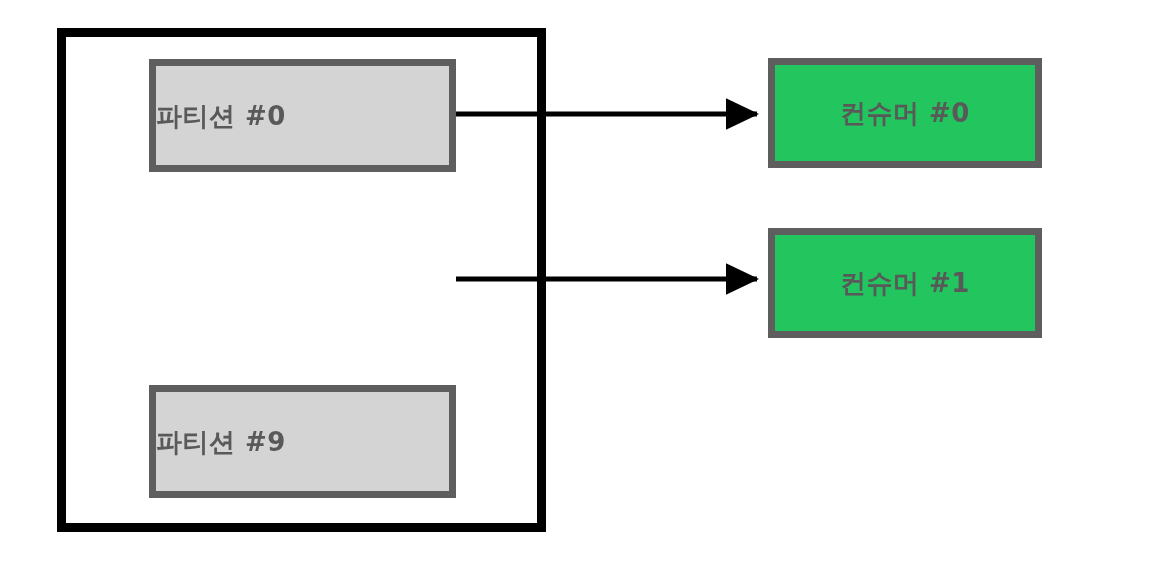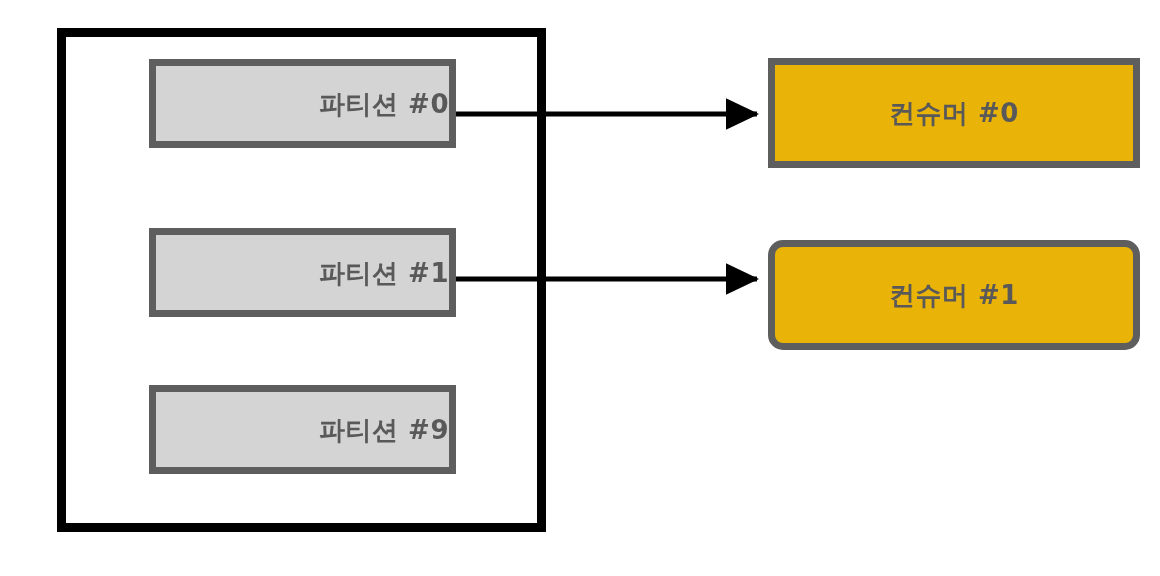--- a/index.html
+++ b/index.html
@@ -29,86 +29,83 @@
     box-sizing: border-box;
     border: 9px solid #000000;
     background: transparent;
   }
 
   
   .partition-box {
     position: absolute;
     left: 149px;
     width: 307px;
-    height: 89px;
+    height: 113px;
     box-sizing: border-box;
     border: 7px solid #5e5e5e;
     background: #d4d4d4;
     display: flex;
     align-items: center;
-    justify-content: flex-end;
+    justify-content: flex-start;
   }
   .partition-box .box-label {
     color: #595959;
     font-size: 26px;
     font-weight: bold;
     letter-spacing: 0.5px;
     line-height: 1;
     white-space: nowrap;
   }
   #partition-0 { top: 59px; }
   #partition-1 { top: 228px; }
   #partition-2 { top: 385px; }
 
   
   .consumer-box {
     position: absolute;
     left: 768px;
-    width: 372px;
+    width: 274px;
     height: 110px;
     box-sizing: border-box;
     border: 7px solid #5e5e5e;
-    background: #eab308;
+    background: #22c55e;
     display: flex;
     align-items: center;
     justify-content: center;
   }
   .consumer-box .box-label {
     color: #595959;
     font-size: 26px;
     font-weight: bold;
     letter-spacing: 0.5px;
     line-height: 1;
     white-space: nowrap;
   }
   #consumer-0 { top: 58px; }
-  #consumer-1 { top: 240px; border-radius: 15px; }
+  #consumer-1 { top: 228px; }
 
   
   .arrow-layer {
     position: absolute;
     left: 0;
     top: 0;
     width: 1160px;
     height: 576px;
     pointer-events: none;
   }
 </style>
 </head>
 <body>
 
 <div id="canvas">
 
   <div class="topic-container"></div>
 
   <div class="partition-box" id="partition-0">
     <span class="box-label">파티션 #0</span>
-  </div>
-  <div class="partition-box" id="partition-1">
-    <span class="box-label">파티션 #1</span>
   </div>
   <div class="partition-box" id="partition-2">
     <span class="box-label">파티션 #9</span>
   </div>
 
   <div class="consumer-box" id="consumer-0">
     <span class="box-label">컨슈머 #0</span>
   </div>
   <div class="consumer-box" id="consumer-1">
     <span class="box-label">컨슈머 #1</span>

